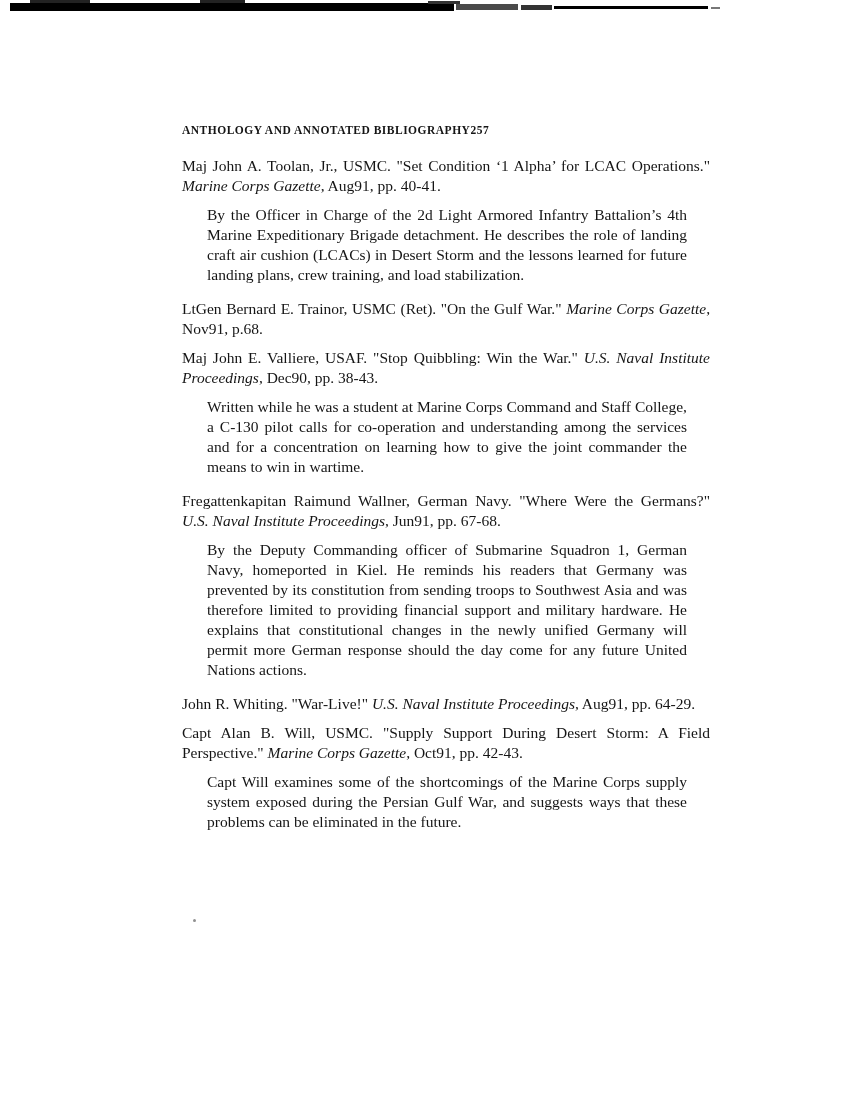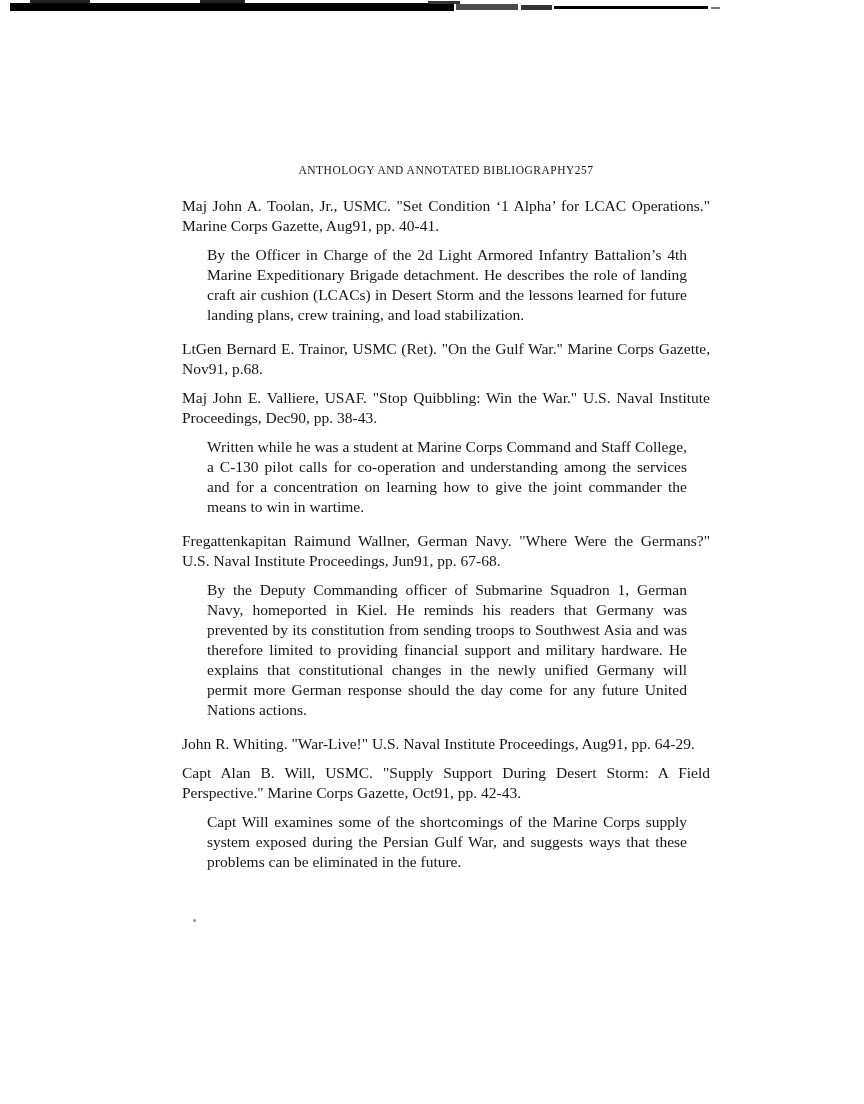--- a/index.html
+++ b/index.html
@@ -25,35 +25,34 @@
   .speck-dot { left: 193px; top: 919px; width: 3px; height: 3px; background: #909090; border-radius: 50%; }
 
   .content {
     position: absolute;
     left: 182px;
     top: 124px;
     width: 528px;
   }
   .running-header {
     display: flex;
-    justify-content: center;
+    justify-content: flex-start;
     align-items: baseline;
     font-size: 11.5px;
-    font-weight: normal;
+    font-weight: bold;
     letter-spacing: 0.5px;
     margin-bottom: 20px;
-    margin-top: 40px;
   }
   .citation {
     margin: 0 0 9px 0;
     font-size: 15.5px;
     line-height: 20px;
     text-align: justify;
   }
-  .citation .journal { }
+  .citation .journal { font-style: italic; }
   .annotation {
     margin: 0 23px 14px 25px;
     font-size: 15.5px;
     line-height: 20px;
     text-align: justify;
   }
 </style>
 </head>
 <body>
 

